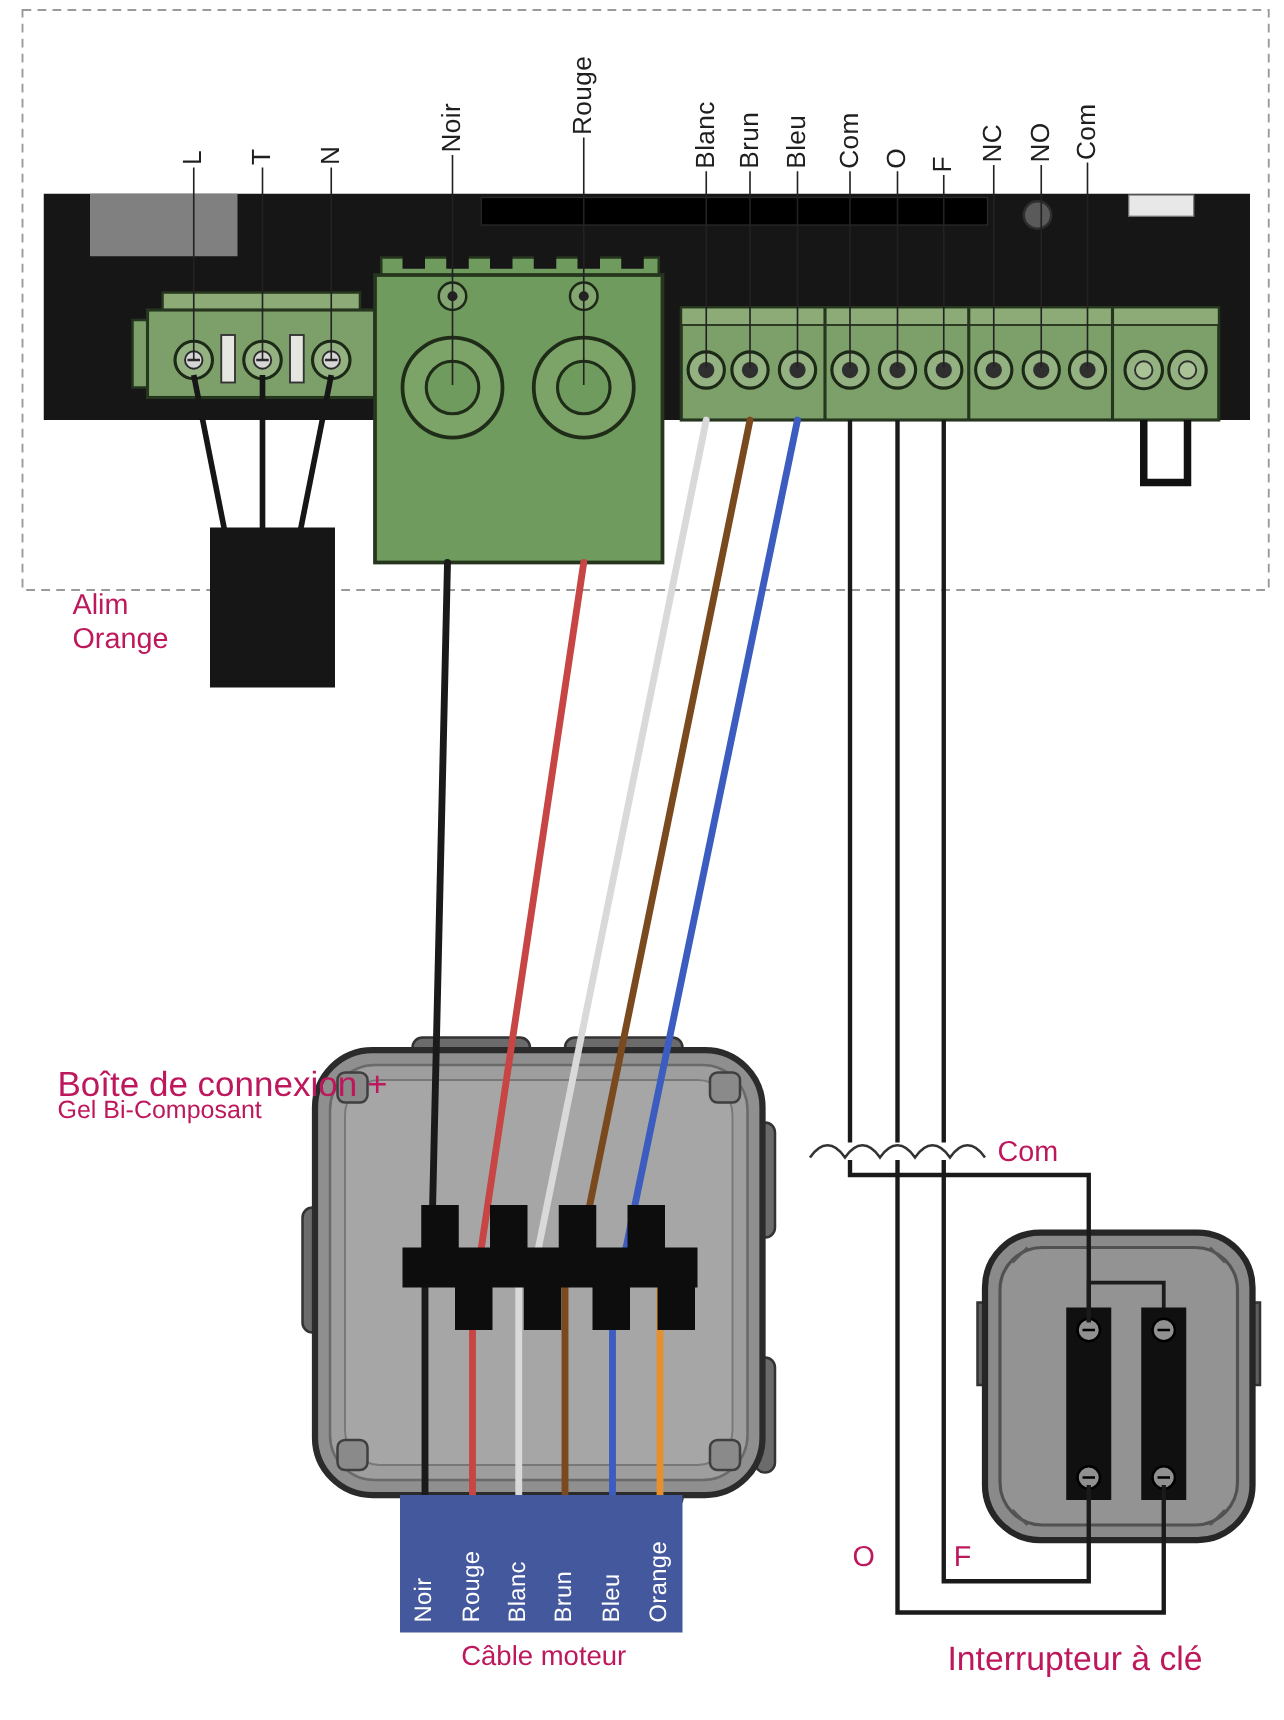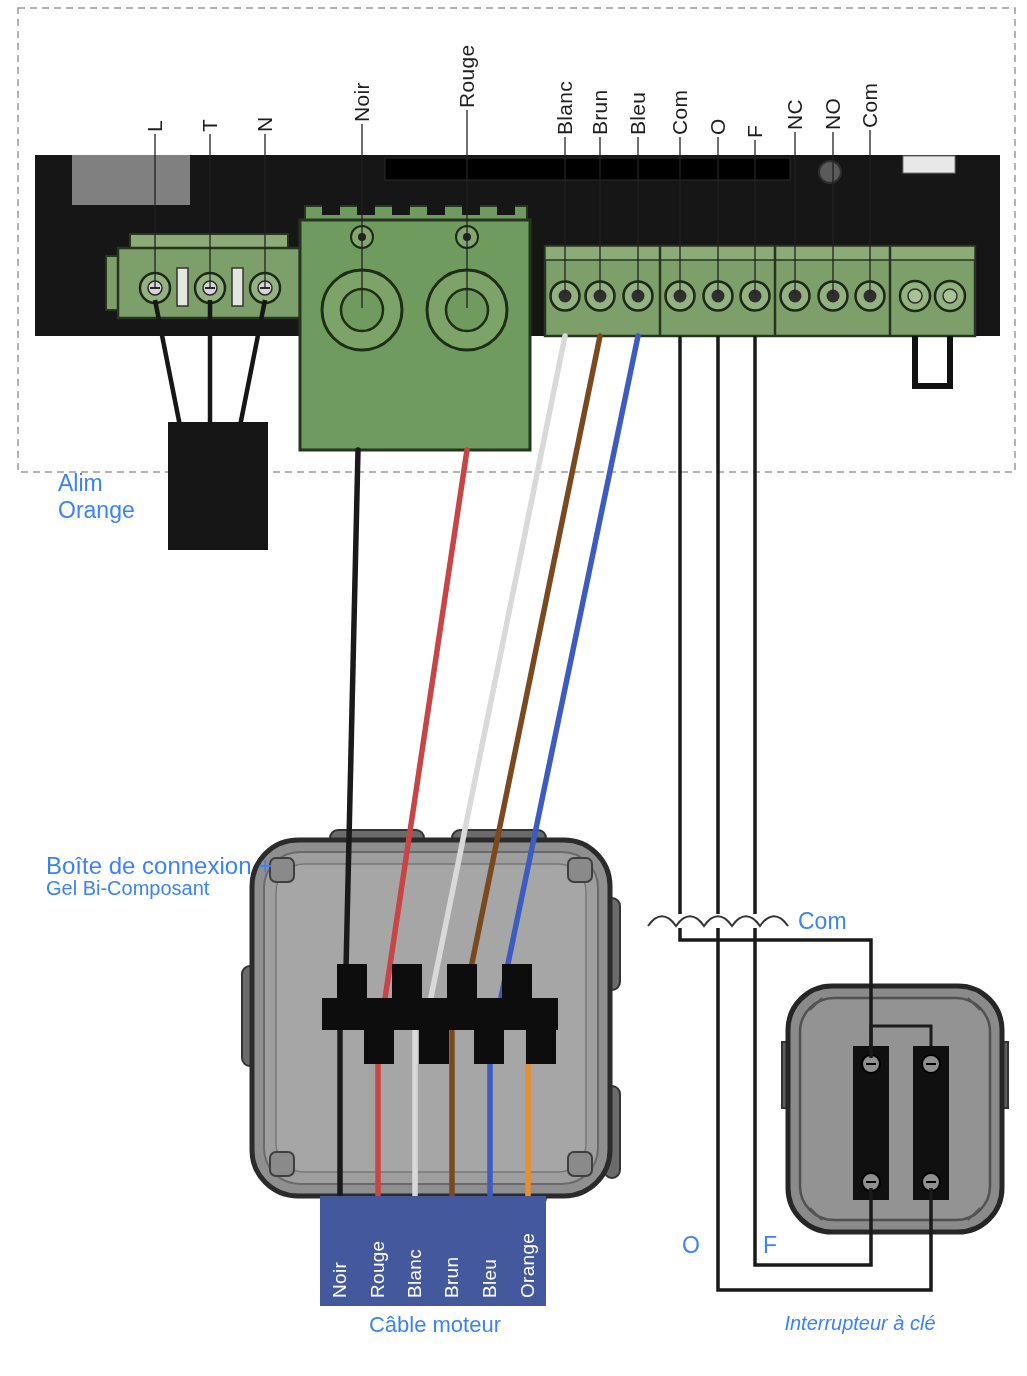--- a/index.html
+++ b/index.html
@@ -4,21 +4,21 @@
 <style>
   html,body{margin:0;padding:0;background:#ffffff;}
   body{font-family:"Liberation Sans", sans-serif;}
   .canvas{position:relative;width:1027px;height:1376px;background:#fff;overflow:hidden;}
   svg.layer{position:absolute;left:0;top:0;}
   .vlabel{
     position:absolute;height:24px;line-height:24px;font-size:21px;color:#1f1f1f;
     transform:rotate(-90deg);transform-origin:0 0;white-space:nowrap;letter-spacing:.3px;
   }
   .vlabel.strip{height:22px;line-height:22px;font-size:19px;color:#ffffff;}
-  .txt{position:absolute;color:#3b82f6;white-space:nowrap;}
+  .txt{position:absolute;color:#be185d;white-space:nowrap;}
   .center{text-align:center;}
 </style>
 </head>
 <body>
 
 <div class="canvas">
 
   <svg class="layer" width="1027" height="1376" viewBox="0 0 1027 1376">
 
     <rect x="18" y="8" width="997" height="464" fill="none" stroke="#9a9a9a" stroke-width="1.5" stroke-dasharray="7 5"></rect>
@@ -216,30 +216,30 @@
   <div class="vlabel" style="left:668px;top:135px;">Com</div>
   <div class="vlabel" style="left:706px;top:135px;">O</div>
   <div class="vlabel" style="left:743px;top:138px;">F</div>
   <div class="vlabel" style="left:783px;top:130px;">NC</div>
   <div class="vlabel" style="left:821px;top:130px;">NO</div>
   <div class="vlabel" style="left:858px;top:128px;">Com</div>
 
   <div class="txt" style="left:58px;top:470px;font-size:23px;">Alim</div>
   <div class="txt" style="left:58px;top:497px;font-size:23px;">Orange</div>
 
-  <div class="txt" style="left:46px;top:852px;font-size:24px;">Boîte de connexion +</div>
+  <div class="txt" style="left:46px;top:852px;font-size:28px;">Boîte de connexion +</div>
   <div class="txt" style="left:46px;top:877px;font-size:20px;">Gel Bi-Composant</div>
 
   <div class="vlabel strip" style="left:329px;top:1298px;">Noir</div>
   <div class="vlabel strip" style="left:367px;top:1298px;">Rouge</div>
   <div class="vlabel strip" style="left:404px;top:1298px;">Blanc</div>
   <div class="vlabel strip" style="left:441px;top:1298px;">Brun</div>
   <div class="vlabel strip" style="left:479px;top:1298px;">Bleu</div>
   <div class="vlabel strip" style="left:517px;top:1298px;">Orange</div>
 
   <div class="txt center" style="left:310px;top:1312px;width:250px;font-size:22px;">Câble moteur</div>
-  <div class="txt center" style="left:725px;top:1312px;width:270px;font-size:20px;font-style:italic;">Interrupteur à clé</div>
+  <div class="txt center" style="left:725px;top:1312px;width:270px;font-size:27px;">Interrupteur à clé</div>
 
   <div class="txt" style="left:798px;top:908px;font-size:23px;">Com</div>
   <div class="txt" style="left:682px;top:1232px;font-size:23px;">O</div>
   <div class="txt" style="left:763px;top:1232px;font-size:23px;">F</div>
 
 </div>
 
 </body></html>

